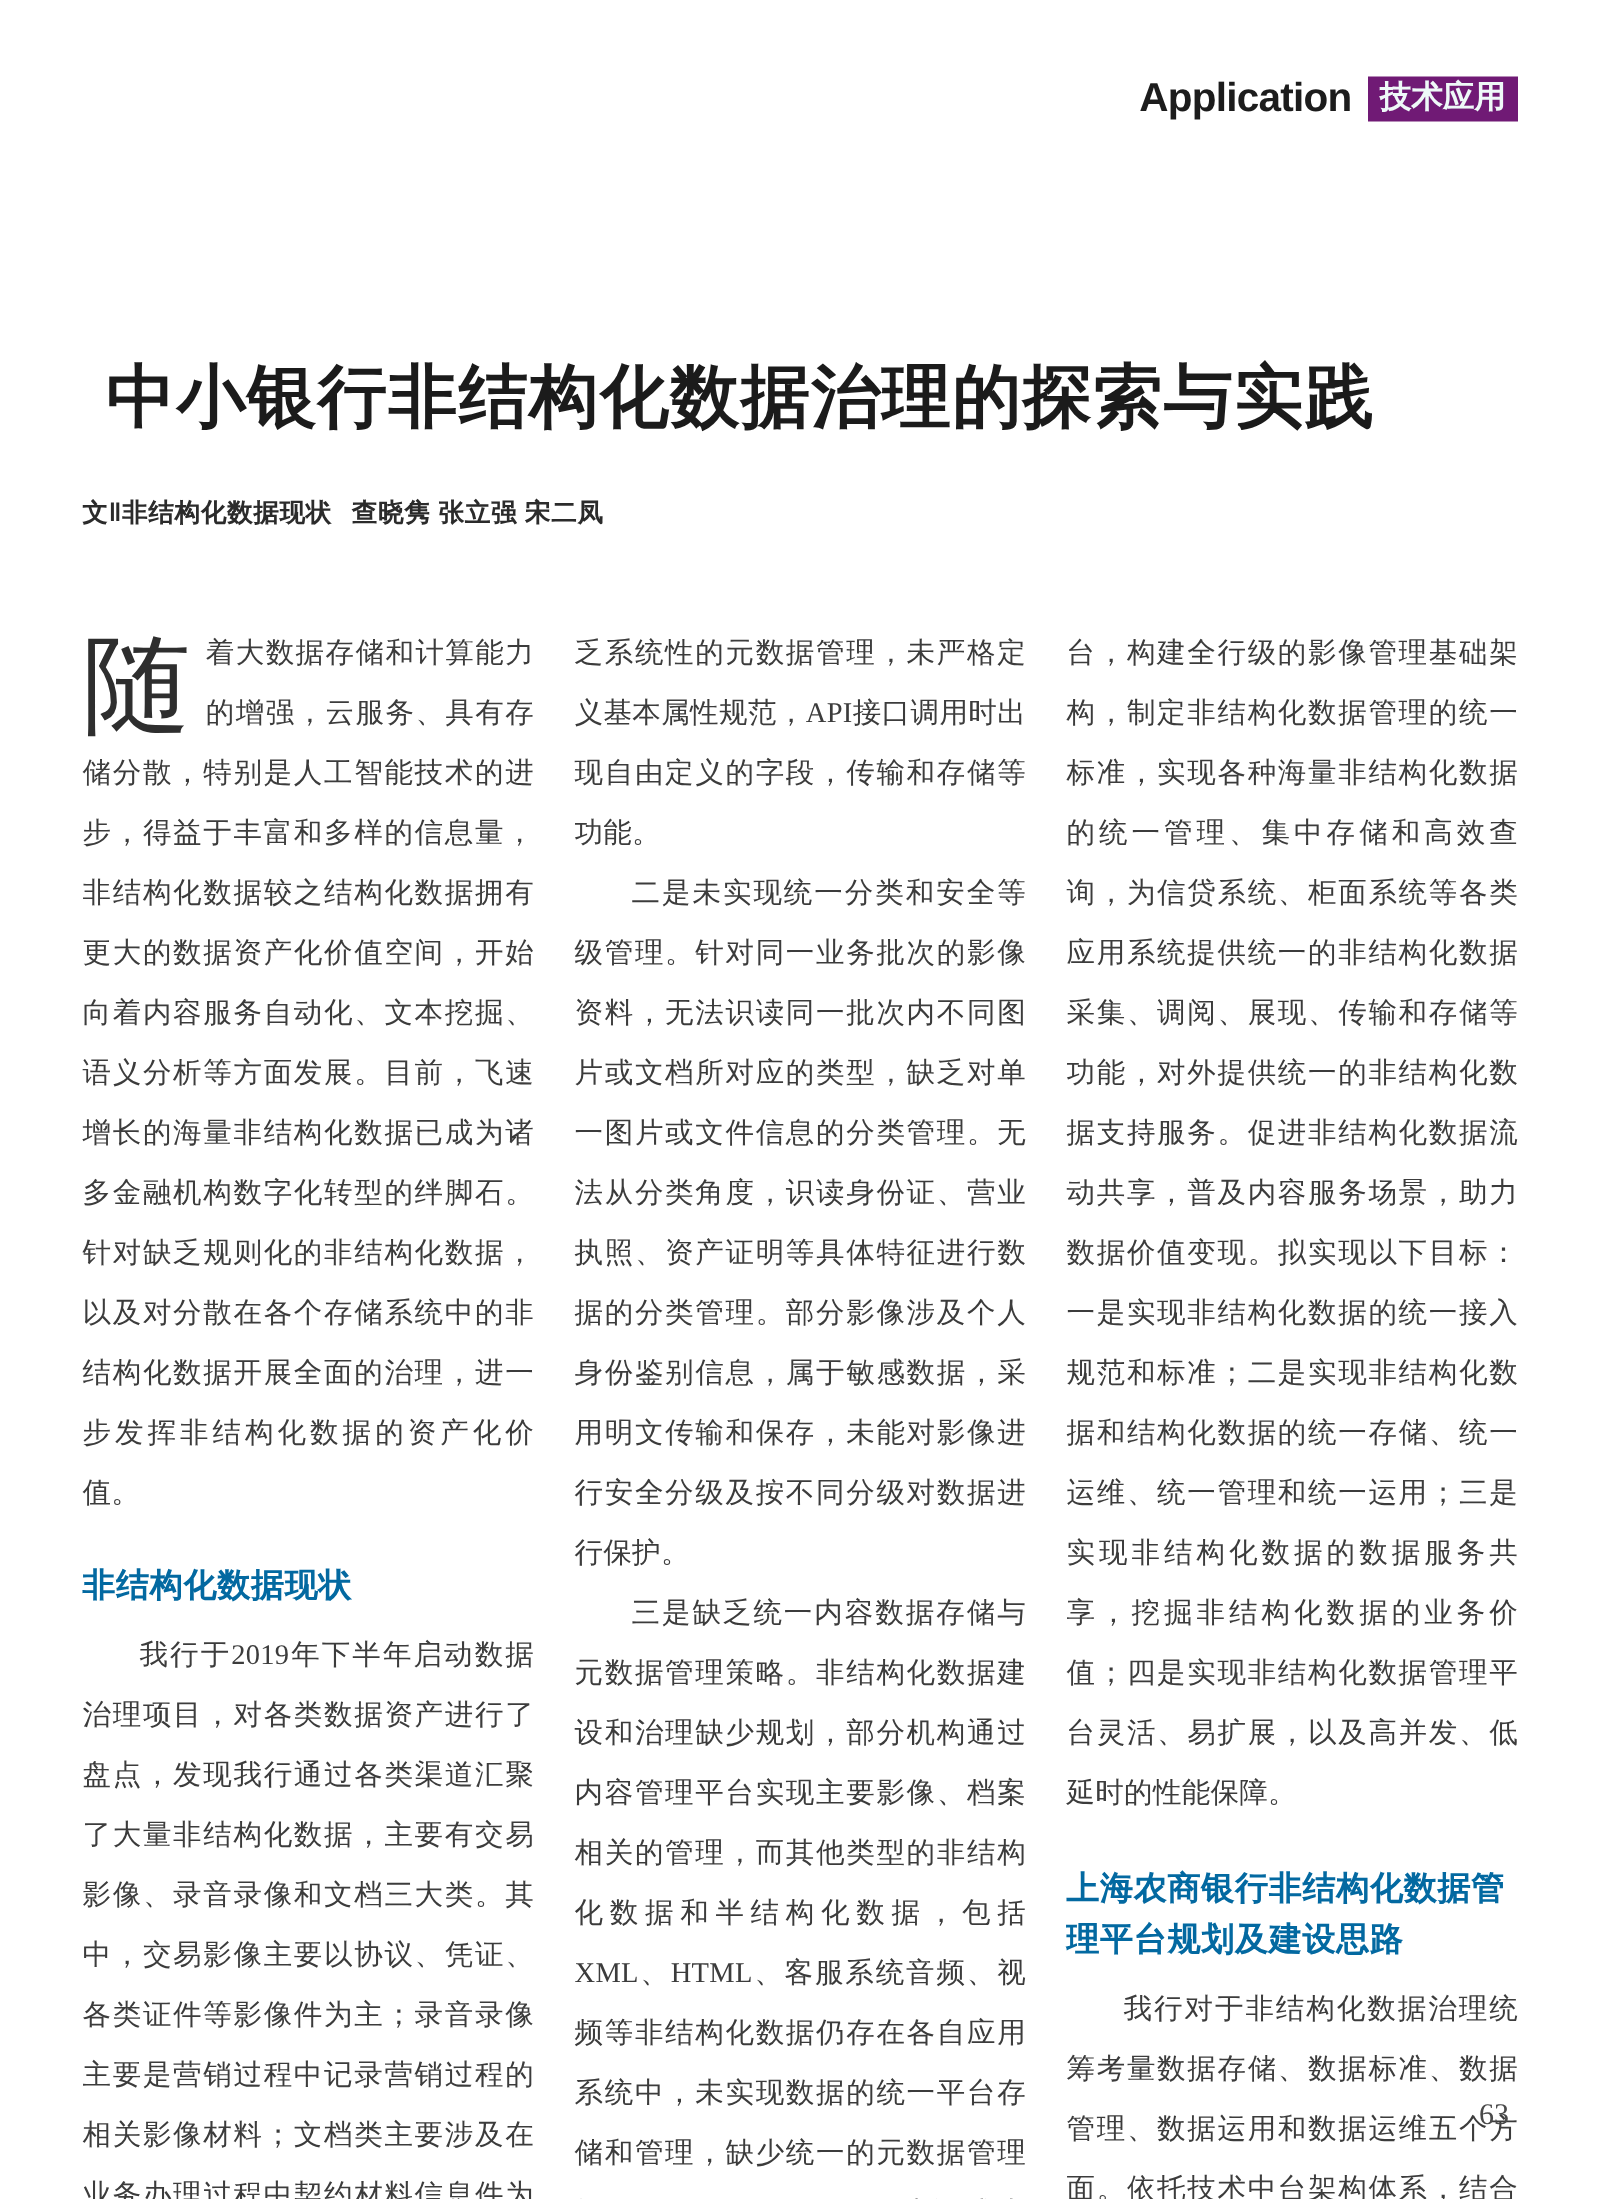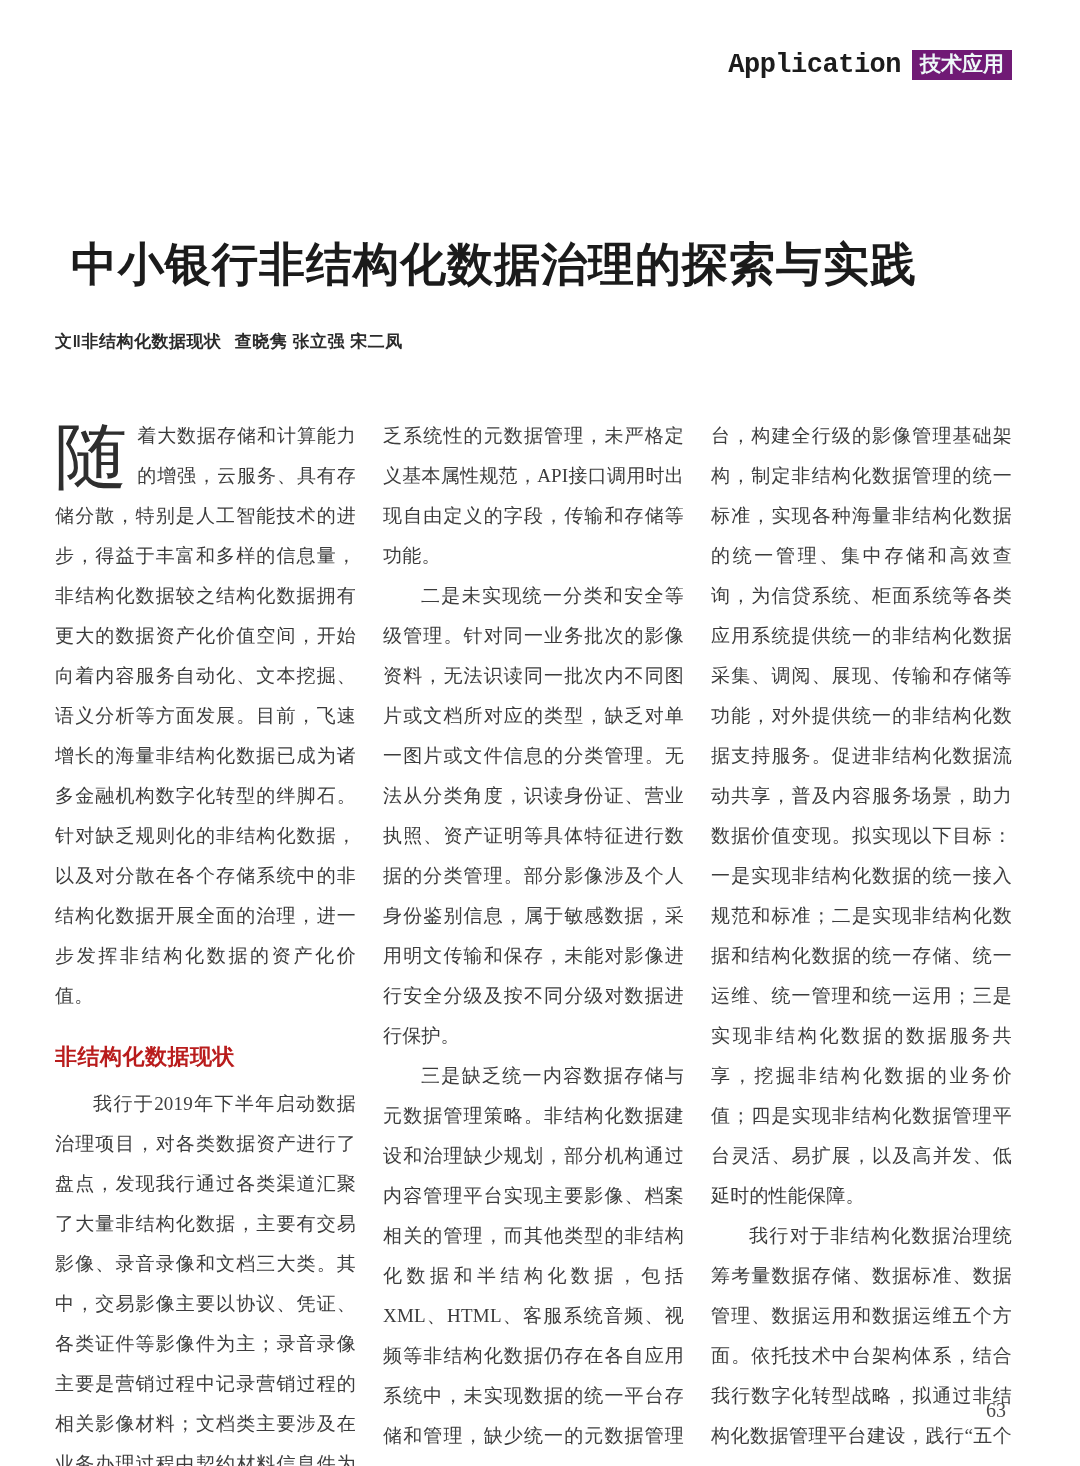--- a/index.html
+++ b/index.html
@@ -11,21 +11,21 @@
     font-family:"Liberation Serif", serif;
     overflow:hidden;
   }
 
   
   .header {
     position:absolute; top:50px; right:68px;
     display:flex; align-items:center; gap:11px;
   }
   .app-label {
-    font-family:Liberation Mono, monospace;
+    font-family:Liberation Sans, sans-serif;
     font-weight:800; font-size:27px; color:#1c1c1c;
     letter-spacing:-0.5px;
   }
   .badge {
     font-family:"Liberation Sans", sans-serif;
     font-weight:700; font-size:21px;
     color:#eef9f8; background:#701a75;
     padding:1px 8px 3px 8px;
     line-height:26px;
   }
@@ -66,21 +66,21 @@
     float:left;
     font-size:72px; line-height:72px;
     padding:5px 10px 0 0;
     color:#2e2e2e;
   }
 
   h2.heading {
     font-family:"Liberation Sans", sans-serif;
     font-weight:800;
     font-size:22px; line-height:34px;
-    color:#b91c1c;
+    color:#0369a1;
     margin:26px 0 10px 0;
     letter-spacing:0.5px;
   }
   h2.first { margin-top:24px; }
 
   
   .pagenum {
     position:absolute; right:74px; bottom:44px;
     font-size:20px; color:#4a4a4a;
     font-family:"Liberation Serif", serif;
@@ -116,20 +116,21 @@
 
     <div class="column">
       <p class="body">乏系统性的元数据管理，未严格定义基本属性规范，API接口调用时出现自由定义的字段，传输和存储等功能。</p>
       <p class="body indent">二是未实现统一分类和安全等级管理。针对同一业务批次的影像资料，无法识读同一批次内不同图片或文档所对应的类型，缺乏对单一图片或文件信息的分类管理。无法从分类角度，识读身份证、营业执照、资产证明等具体特征进行数据的分类管理。部分影像涉及个人身份鉴别信息，属于敏感数据，采用明文传输和保存，未能对影像进行安全分级及按不同分级对数据进行保护。</p>
       <p class="body indent">三是缺乏统一内容数据存储与元数据管理策略。非结构化数据建设和治理缺少规划，部分机构通过内容管理平台实现主要影像、档案相关的管理，而其他类型的非结构化数据和半结构化数据，包括XML、HTML、客服系统音频、视频等非结构化数据仍存在各自应用系统中，未实现数据的统一平台存储和管理，缺少统一的元数据管理策略，具有存储分散、建设成本高、查询效率低的特点。</p>
 
     </div>
 
     <div class="column">
       <p class="body">台，构建全行级的影像管理基础架构，制定非结构化数据管理的统一标准，实现各种海量非结构化数据的统一管理、集中存储和高效查询，为信贷系统、柜面系统等各类应用系统提供统一的非结构化数据采集、调阅、展现、传输和存储等功能，对外提供统一的非结构化数据支持服务。促进非结构化数据流动共享，普及内容服务场景，助力数据价值变现。拟实现以下目标：一是实现非结构化数据的统一接入规范和标准；二是实现非结构化数据和结构化数据的统一存储、统一运维、统一管理和统一运用；三是实现非结构化数据的数据服务共享，挖掘非结构化数据的业务价值；四是实现非结构化数据管理平台灵活、易扩展，以及高并发、低延时的性能保障。</p>
+      <h2 class="heading">上海农商银行非结构化数据管理平台规划及建设思路</h2>
       <p class="body indent">我行对于非结构化数据治理统筹考量数据存储、数据标准、数据管理、数据运用和数据运维五个方面。依托技术中台架构体系，结合我行数字化转型战略，拟通过非结构化数据管理平台建设，践行“五个统一”的设计原则和治理理念，最终实现非结构化数据的统一存储、统一标准、统一管理、统一运用和统一运维的目标。</p>
 
     </div>
 
   </div>
 
   <div class="pagenum">63</div>
 
 </div>
 

